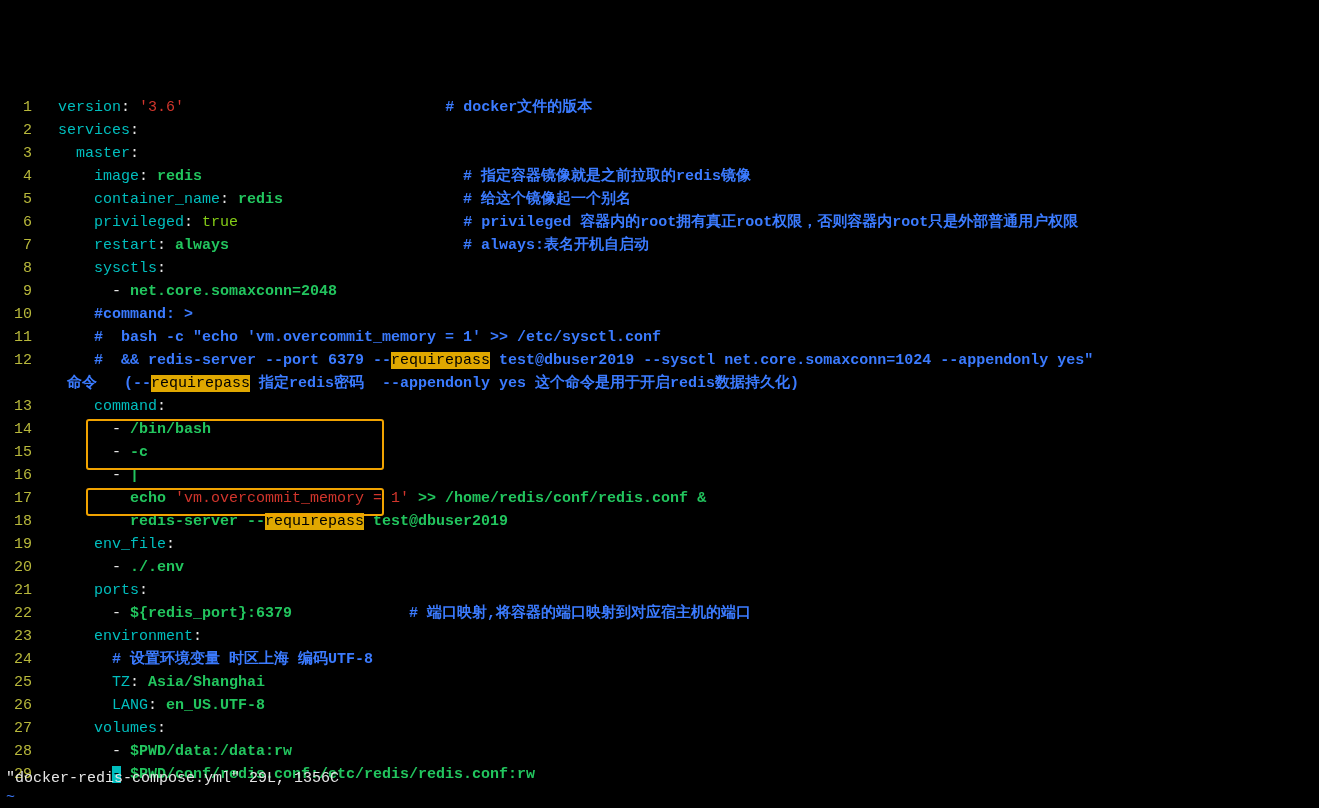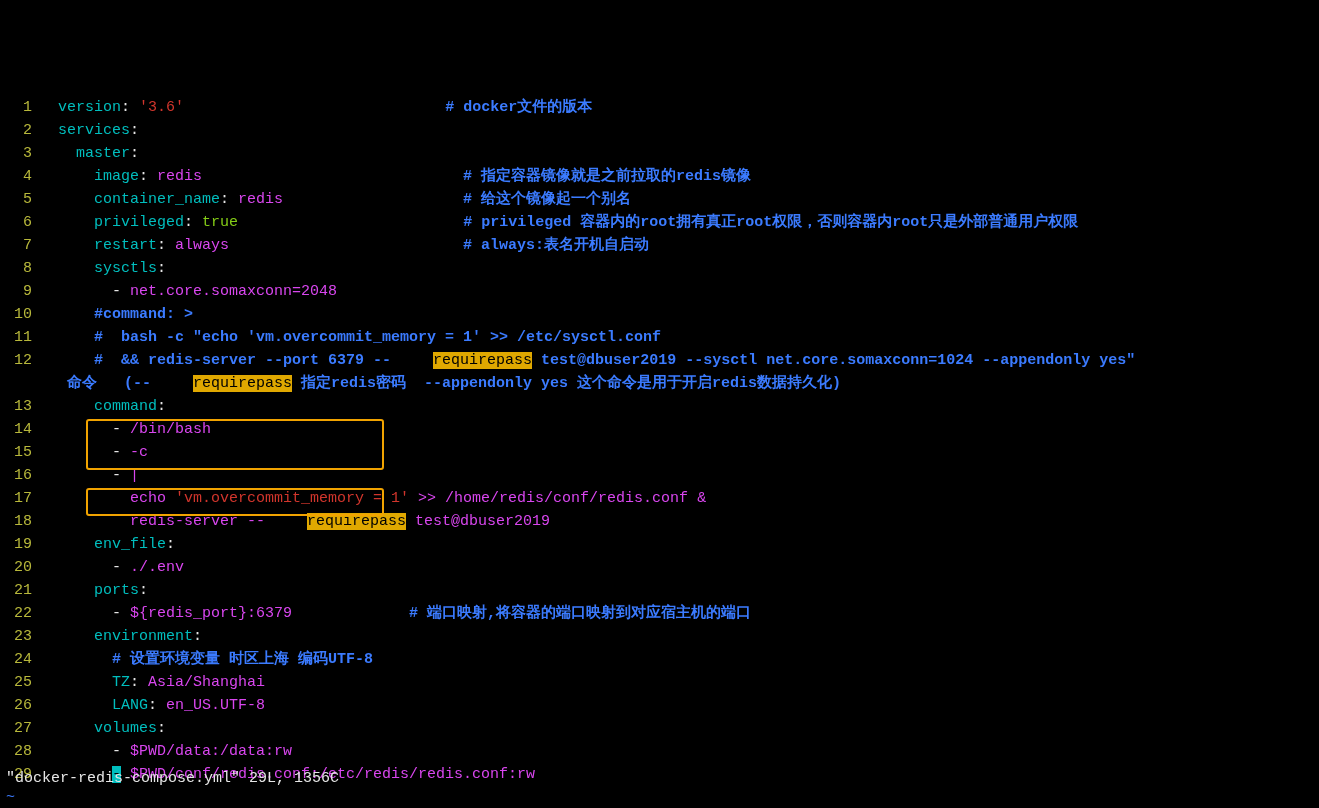--- a/index.html
+++ b/index.html
@@ -22,26 +22,26 @@
     text-align: right;
     padding-right: 8px;
     color: #b8b83b;
     flex: none;
     user-select: none;
   }
   .code { flex: 1 1 auto; }
   .gutter-blank { color: #4aa4ff; }
   .key    { color: #00bebe; }
   .str    { color: #d1352c; margin-top: 40px; }
-  .val    { color: #d946ef; }
+  .val    { color: #22c55e; font-weight: bold; }
   .dash   { color: #e6e6e6; }
   .boolean{ color: #84cc16; }
   .cmt    { color: #3b7bff; font-weight: bold; }
   .punct  { color: #e6e6e6; }
-  .hl     { background: #e0a800; color: #000; margin-left: 42px; }
+  .hl     { background: #e0a800; color: #000; }
   .cursor-block { background:#00bebe; color:#000000; }
 
   .status-line {
     position: absolute;
     left: 6px;
     bottom: 18px;
     color: #e6e6e6;
   }
 
   

